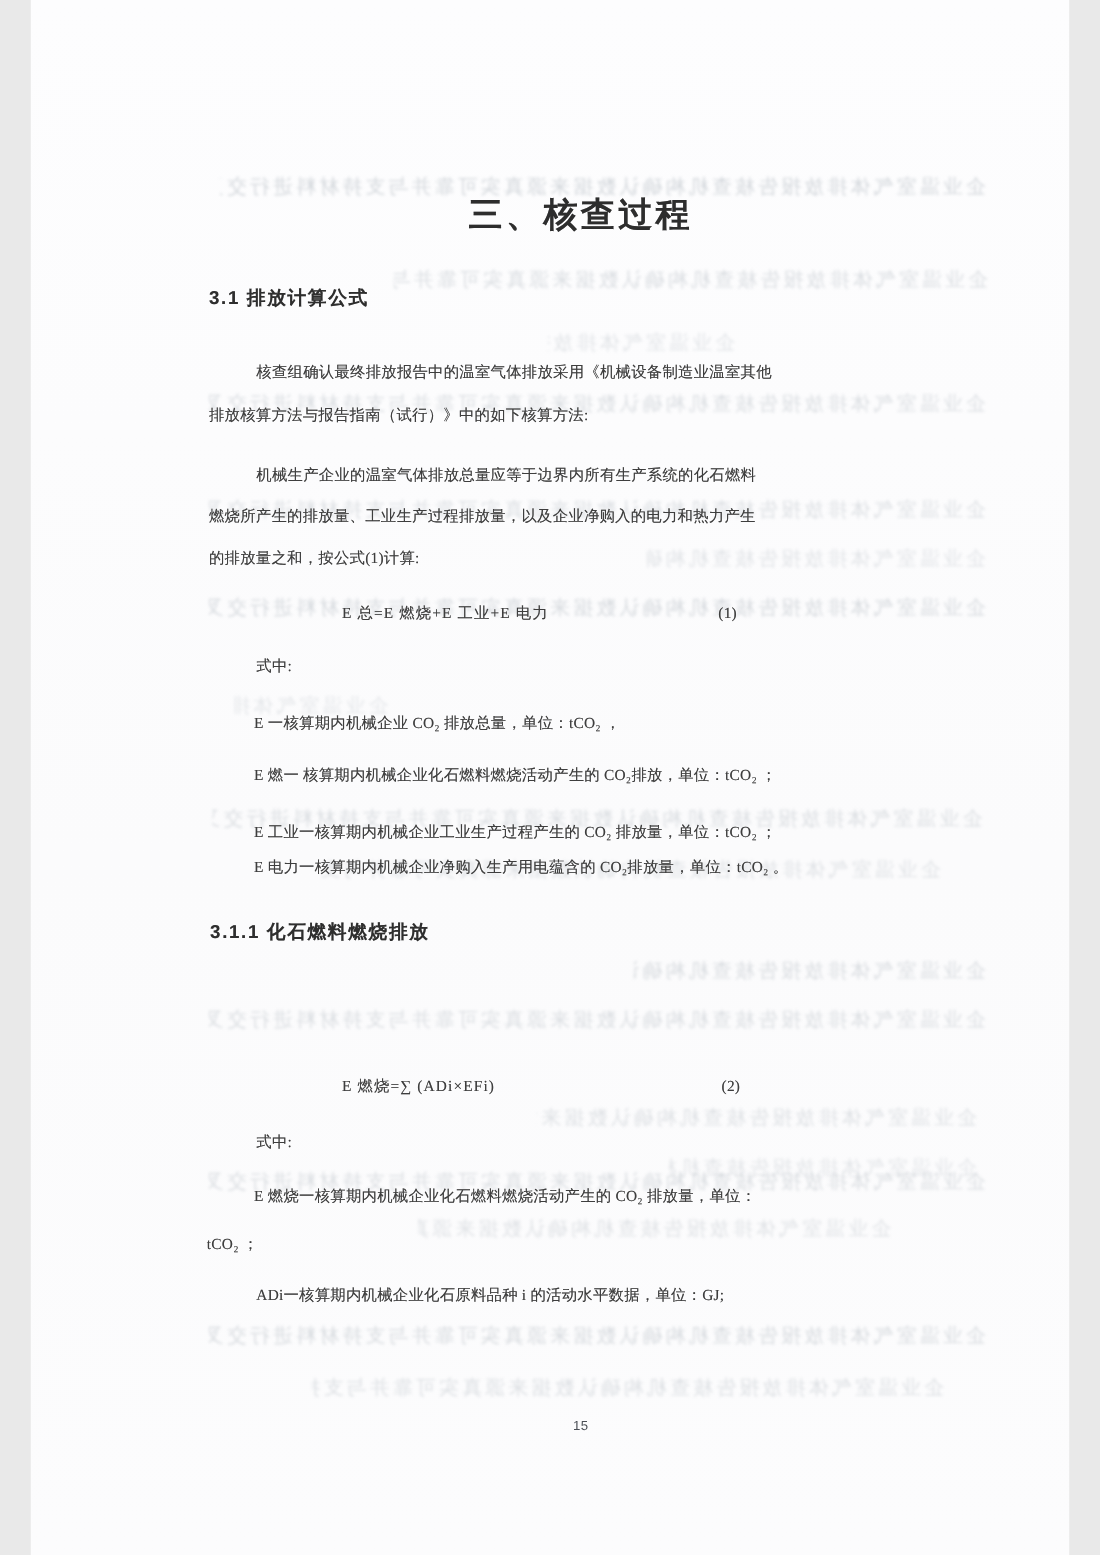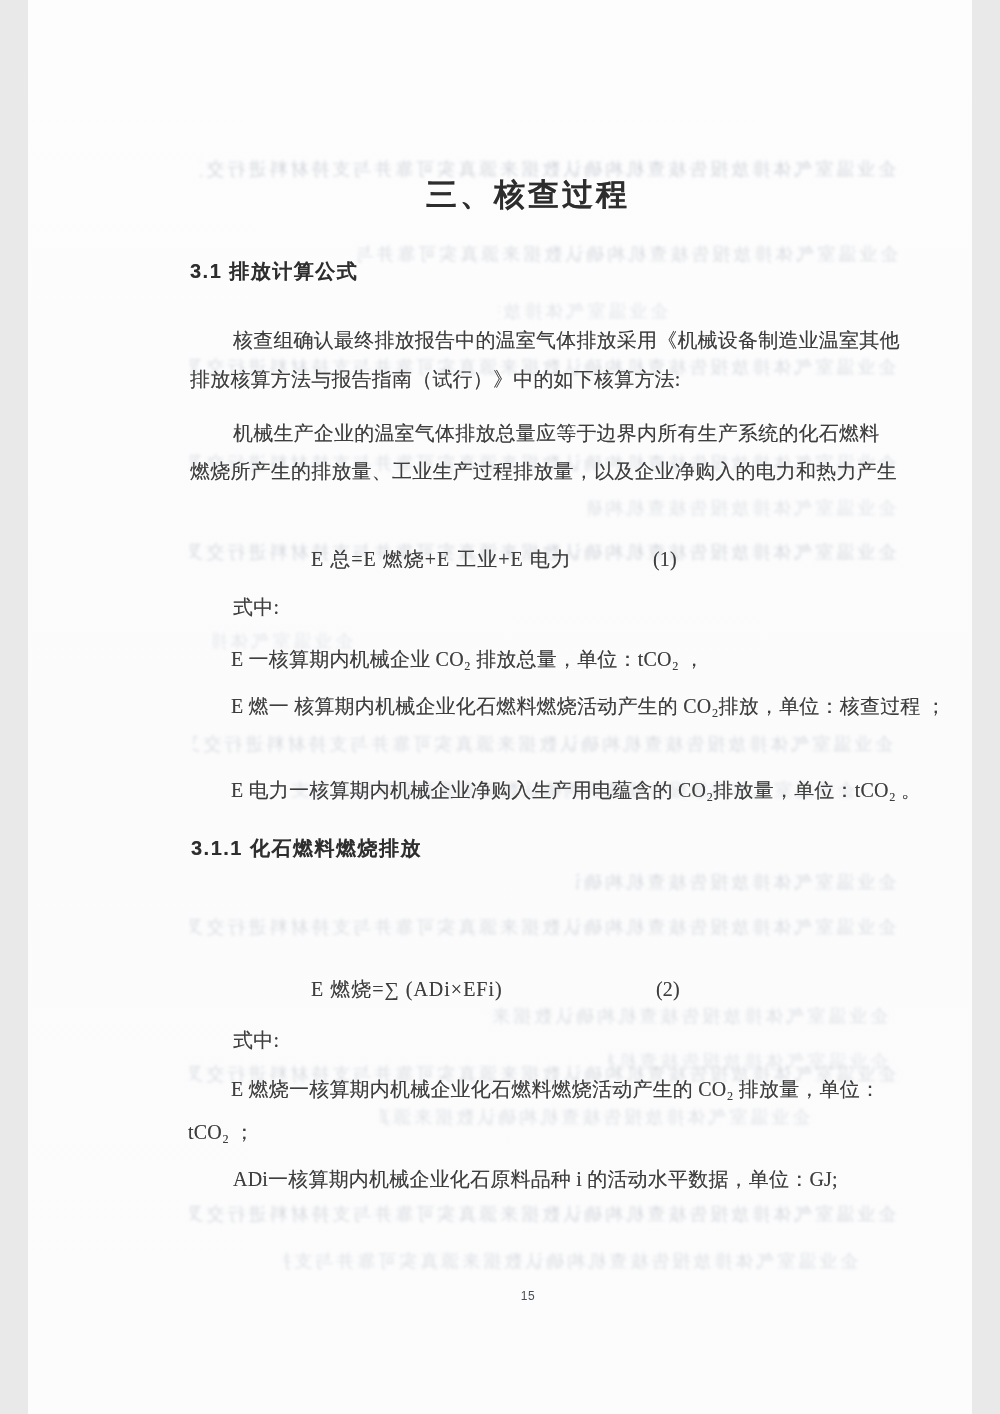--- a/index.html
+++ b/index.html
@@ -7,39 +7,39 @@
     position:relative;
     width:944px;height:1414px;
     margin:0 auto;
     background:linear-gradient(180deg,#fdfdfe 0%,#fbfbfc 55%,#fcfcfd 100%);
     overflow:hidden;
     font-family:"Liberation Serif","DejaVu Serif",serif;
   }
   
   .ln{
     position:absolute;
-    font-size:20px;
+    font-size:14px;
     line-height:24px;
     color:#3e3e3e;
     white-space:nowrap;
     letter-spacing:0.2px;
     text-shadow:0 0 0.5px rgba(70,70,70,.55);
   }
   
   .chapter-title{
     top:176px;left:0;width:1000px;
     text-align:center;
     font-size:31px;line-height:38px;
     font-weight:700;color:#2d2d2d;
     letter-spacing:3px;
   }
   .h-sec{
     font-family:"Liberation Sans","DejaVu Sans",sans-serif;
     font-weight:700;color:#2e2e2e;
-    font-size:20px;line-height:30px;
+    font-size:17px;line-height:30px;
     letter-spacing:1.5px;
   }
   #h31{top:256px;left:162px;}
   #h311{top:833px;left:163px;}
   
   #p1l1{top:328px;left:205px;}
   #p1l2{top:367px;left:162px;}
   #p2l1{top:421px;left:205px;}
   #p2l2{top:459px;left:162px;}
   #p2l3{top:497px;left:162px;}
@@ -111,28 +111,30 @@
 
   <div class="ln chapter-title">三、核查过程</div>
 
   <div class="ln h-sec" id="h31">3.1 排放计算公式</div>
 
   <div class="ln" id="p1l1">核查组确认最终排放报告中的温室气体排放采用《机械设备制造业温室其他</div>
   <div class="ln" id="p1l2">排放核算方法与报告指南（试行）》中的如下核算方法:</div>
 
   <div class="ln" id="p2l1">机械生产企业的温室气体排放总量应等于边界内所有生产系统的化石燃料</div>
   <div class="ln" id="p2l2">燃烧所产生的排放量、工业生产过程排放量，以及企业净购入的电力和热力产生</div>
+  <div class="ln" id="p2l3">的排放量之和，按公式(1)计算:</div>
 
   <div class="ln" id="f1">E 总=E 燃烧+E 工业+E 电力</div>
   <div class="ln" id="f1n">(1)</div>
 
   <div class="ln" id="sz1">式中:</div>
 
   <div class="ln" id="d1">E 一核算期内机械企业 CO₂ 排放总量，单位：tCO₂ ，</div>
-  <div class="ln" id="d2">E 燃一 核算期内机械企业化石燃料燃烧活动产生的 CO₂排放，单位：核查过程 ；</div>
+  <div class="ln" id="d2">E 燃一 核算期内机械企业化石燃料燃烧活动产生的 CO₂排放，单位：tCO₂ ；</div>
+  <div class="ln" id="d3">E 工业一核算期内机械企业工业生产过程产生的 CO₂ 排放量，单位：tCO₂ ；</div>
   <div class="ln" id="d4">E 电力一核算期内机械企业净购入生产用电蕴含的 CO₂排放量，单位：tCO₂ 。</div>
 
   <div class="ln h-sec" id="h311">3.1.1 化石燃料燃烧排放</div>
 
 
   <div class="ln" id="f2">E 燃烧=∑ (ADi×EFi)</div>
   <div class="ln" id="f2n">(2)</div>
 
   <div class="ln" id="sz2">式中:</div>
 

